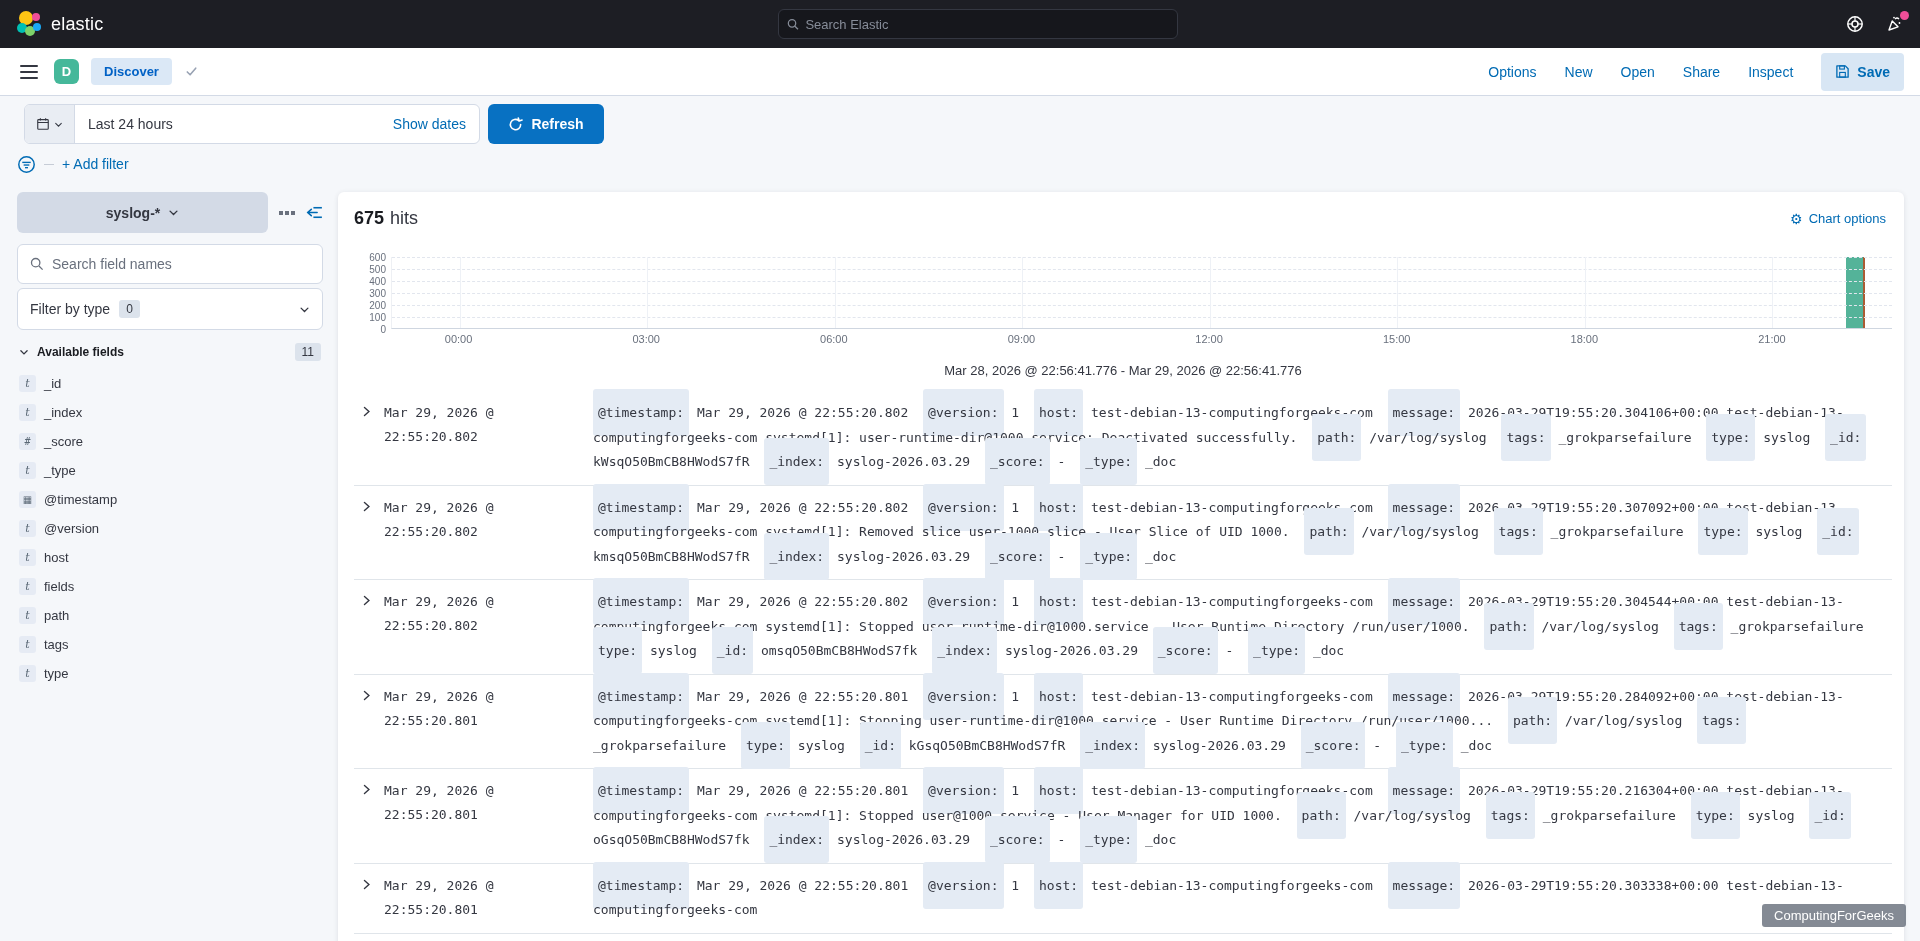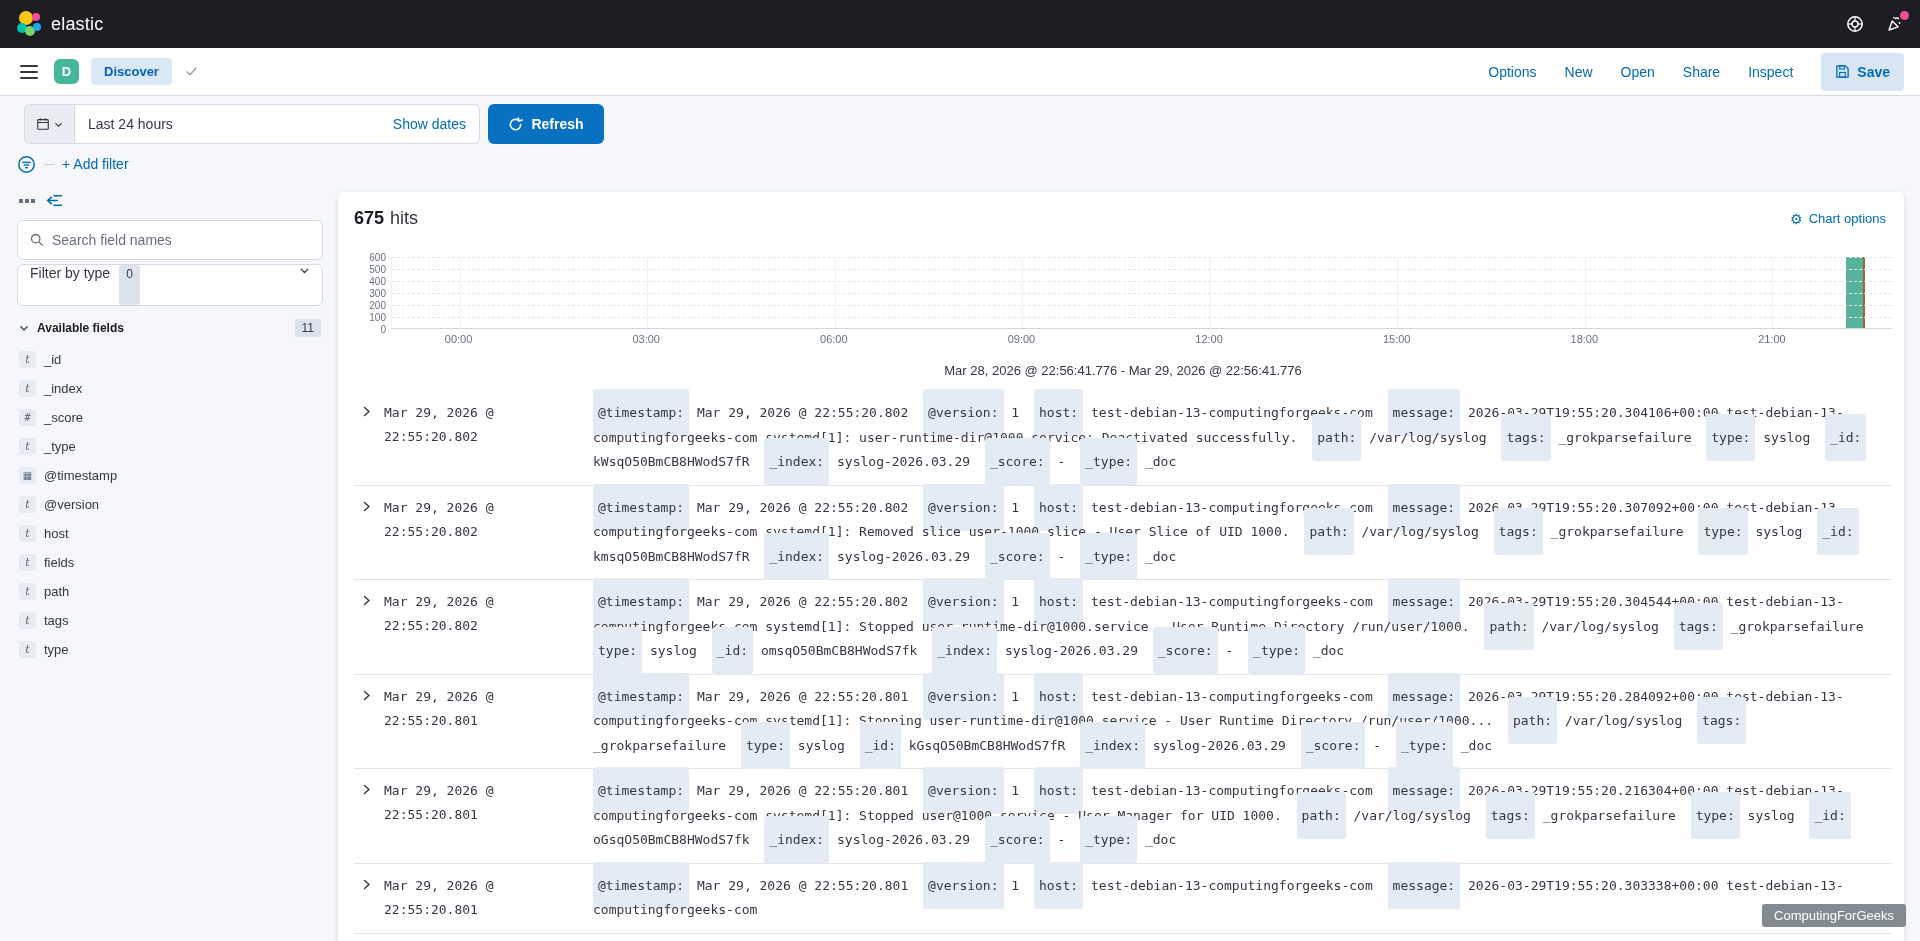--- a/index.html
+++ b/index.html
@@ -50,21 +50,21 @@
   
   .content { display:flex; padding:8px 16px 0 17px; gap:15px; align-items:flex-start; }
   .sidebar { width:306px; flex:none; }
   .sb-row1 { display:flex; align-items:center; gap:9px; }
   .index-pill { width:252px; height:41px; background:#d3dae6; border-radius:6px; display:flex; align-items:center; justify-content:center; gap:8px; font-weight:700; font-size:14px; color:#343741; cursor:pointer; }
   .boxes-icon { display:flex; gap:2px; cursor:pointer; padding:2px; }
   .boxes-icon i { width:4px; height:4px; background:#69707d; display:block; }
   .field-search { margin-top:11px; height:40px; background:#fff; border:1px solid #d3dae6; border-radius:6px; display:flex; align-items:center; padding:0 12px; gap:8px; }
   .field-search input { border:none; outline:none; flex:1; font-size:14px; color:#343741; font-family:"Liberation Sans",sans-serif; }
   .field-search input::placeholder { color:#69707d; }
-  .type-filter { margin-top:4px; height:42px; background:#fff; border:1px solid #d3dae6; border-radius:6px; display:flex; padding:0 12px; gap:9px; cursor:pointer; }
+  .type-filter { margin-top:4px; height:42px; background:#fff; border:1px solid #d3dae6; border-radius:6px; display:flex; align-items:center; padding:0 12px; gap:9px; cursor:pointer; }
   .type-filter-label { font-size:14px; color:#343741; }
   .count-badge { background:#dce3ec; border-radius:3px; font-size:12px; padding:2px 7px; color:#343741; }
   .avail-hdr { margin-top:13px; display:flex; align-items:center; gap:8px; padding:0 2px; cursor:pointer; }
   .avail-title { font-size:12px; font-weight:700; color:#1a1c21; }
   .avail-hdr .count-badge { margin-left:auto; }
   .fields-list { margin-top:8px; }
   .field-item { height:29px; display:flex; align-items:center; gap:8px; padding:0 2px; cursor:pointer; }
   .ficon { width:17px; height:17px; border-radius:3px; background:#e6ebf4; color:#5a6875; display:flex; align-items:center; justify-content:center; font-size:11px; font-family:"DejaVu Serif", serif; font-style:italic; flex:none; }
   .ficon.number { font-style:normal; font-family:"DejaVu Sans Mono",monospace; font-size:10px; }
   .ficon.date { font-style:normal; font-size:10px; }
@@ -116,20 +116,27 @@
   <div class="brand">
     <svg width="26" height="28" viewBox="0 0 26 28">
       <circle cx="10" cy="8" r="7" fill="#fec514"></circle>
       <circle cx="20" cy="7" r="4" fill="#f04e98"></circle>
       <circle cx="6" cy="18" r="5" fill="#00bfb3"></circle>
       <circle cx="14" cy="21" r="5" fill="#7dd26a"></circle>
       <circle cx="21" cy="17" r="4" fill="#1ba9f5"></circle>
     </svg>
     <span class="brand-name">elastic</span>
   </div>
+  <div class="global-search">
+    <svg width="13" height="13" viewBox="0 0 16 16">
+      <circle cx="6.5" cy="6.5" r="4.8" fill="none" stroke="#878d99" stroke-width="1.6"></circle>
+      <line x1="10.2" y1="10.2" x2="14.2" y2="14.2" stroke="#878d99" stroke-width="1.6"></line>
+    </svg>
+    <input placeholder="Search Elastic" style="">
+  </div>
   <div class="top-icons">
     <span class="top-icon">
       <svg width="18" height="18" viewBox="0 0 18 18">
         <circle cx="9" cy="9" r="7.2" fill="none" stroke="#fff" stroke-width="1.5"></circle>
         <circle cx="9" cy="9" r="3" fill="none" stroke="#fff" stroke-width="1.5"></circle>
         <line x1="9" y1="1.8" x2="9" y2="6" stroke="#fff" stroke-width="1.2"></line>
         <line x1="9" y1="12" x2="9" y2="16.2" stroke="#fff" stroke-width="1.2"></line>
         <line x1="1.8" y1="9" x2="6" y2="9" stroke="#fff" stroke-width="1.2"></line>
         <line x1="12" y1="9" x2="16.2" y2="9" stroke="#fff" stroke-width="1.2"></line>
       </svg>
@@ -210,20 +217,26 @@
     <line x1="7.6" y1="12" x2="10.4" y2="12" stroke="#006bb4" stroke-width="1.3"></line>
   </svg>
   <span class="filter-dash"></span>
   <span class="add-filter">+ Add filter</span>
 </div>
 
 <div class="content">
 
   <aside class="sidebar">
     <div class="sb-row1">
+      <div class="index-pill">
+        <span>syslog-*</span>
+        <svg width="11" height="11" viewBox="0 0 16 16">
+          <path d="M3 6 L8 11 L13 6" fill="none" stroke="#343741" stroke-width="2" stroke-linecap="round"></path>
+        </svg>
+      </div>
       <span class="boxes-icon">
           <i></i>
           <i></i>
           <i></i>
         </span>
       <svg width="17" height="17" viewBox="0 0 16 16">
         <line x1="7" y1="3.5" x2="15" y2="3.5" stroke="#006bb4" stroke-width="1.5"></line>
         <line x1="7" y1="12.5" x2="15" y2="12.5" stroke="#006bb4" stroke-width="1.5"></line>
         <path d="M6 8 H15 M6 8 L9.5 5 M6 8 L9.5 11" fill="none" stroke="#006bb4" stroke-width="1.5" stroke-linecap="round" stroke-linejoin="round" transform="translate(-4.5 0)"></path>
       </svg>

